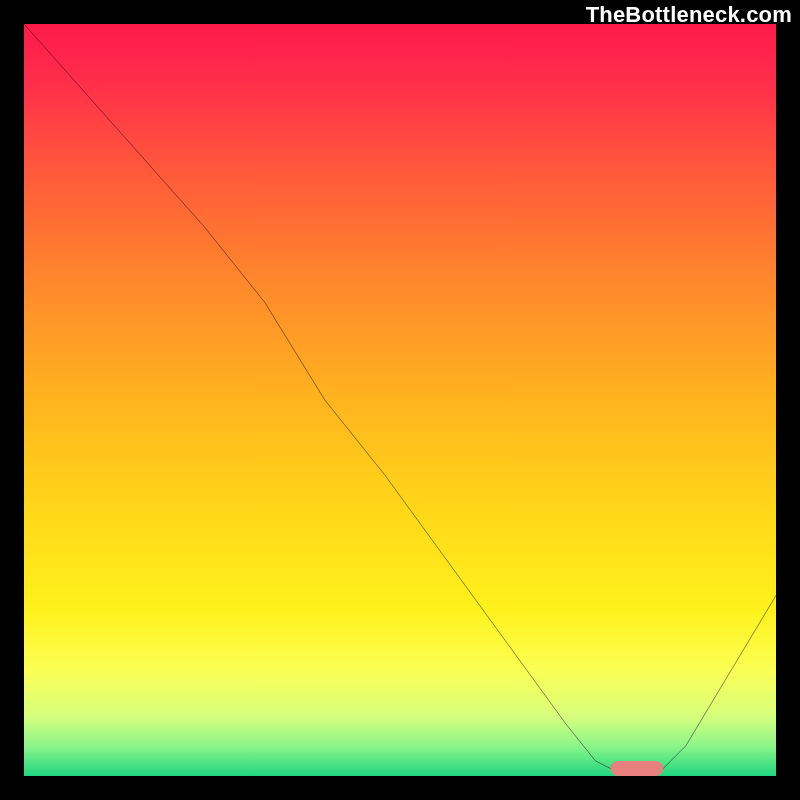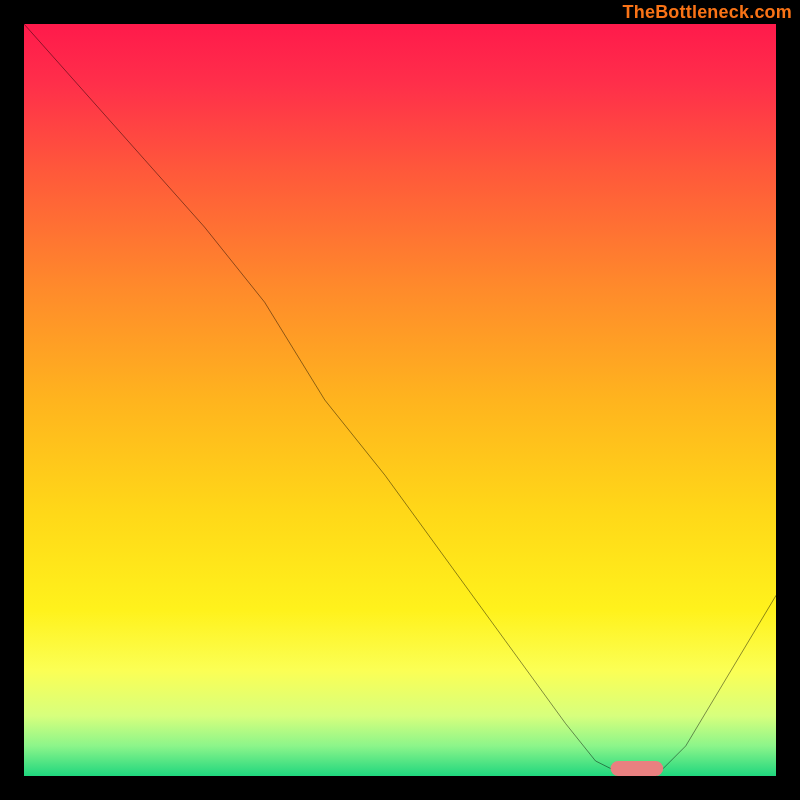--- a/index.html
+++ b/index.html
@@ -14,22 +14,22 @@
   .frame {
     position: relative;
     width: 800px;
     height: 800px;
     background: #000;
   }
   .watermark {
     position: absolute;
     top: 2px;
     right: 8px;
-    color: #f97316;
-    font-size: 18px;
+    color: #ffffff;
+    font-size: 22px;
     font-weight: 600;
     letter-spacing: 0.2px;
     user-select: none;
   }
   .plot {
     position: absolute;
     left: 24px;
     top: 24px;
     width: 752px;
     height: 752px;

